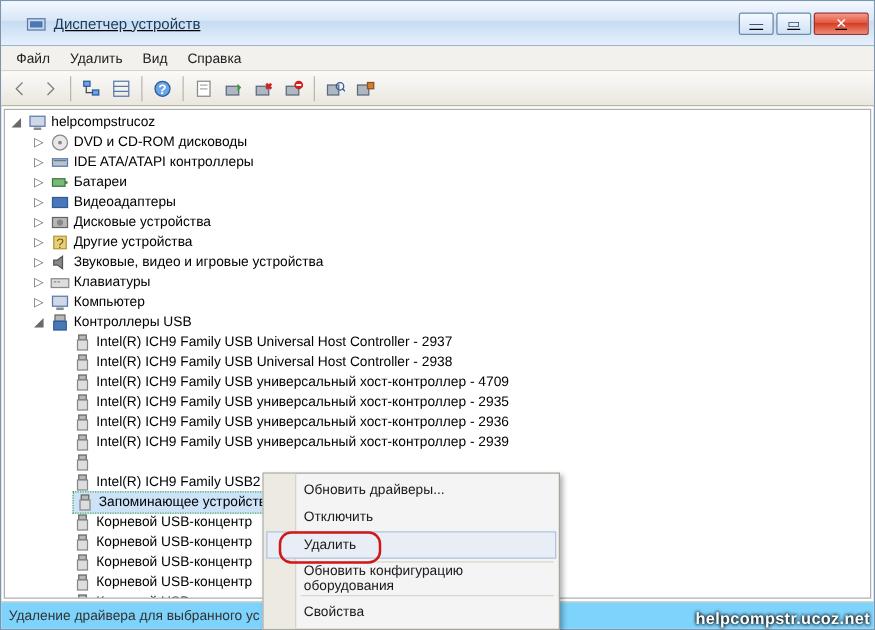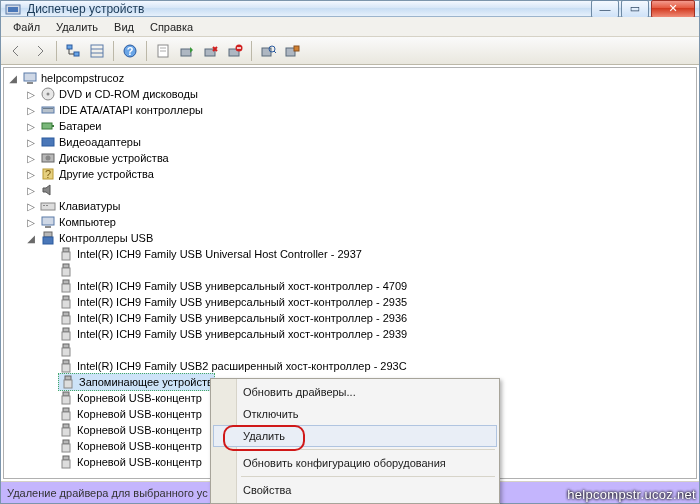--- a/index.html
+++ b/index.html
@@ -1,20 +1,20 @@
 <!DOCTYPE html>
 <html><head>
 <meta charset="utf-8">
 <style>
 * { box-sizing: border-box; margin: 0; padding: 0; font-family: "Segoe UI", Tahoma, sans-serif; font-size: 11px; }
 body { width: 700px; height: 504px; overflow: hidden; background: #ece9d8; position: relative; }
 
 .window { width: 700px; height: 504px; border: 1px solid #7c95ac; background: #fff; display: flex; flex-direction: column; }
 
-.titlebar { height: 16px; background: linear-gradient(#f3f8ff,#d7e6f7 45%,#c6dcf3 46%,#e6f0fb); display: flex; align-items: center; padding-left: 4px; border-bottom: 1px solid #9cb4cc; }
+.titlebar { height: 36px; background: linear-gradient(#f3f8ff,#d7e6f7 45%,#c6dcf3 46%,#e6f0fb); display: flex; align-items: center; padding-left: 20px; border-bottom: 1px solid #9cb4cc; text-decoration: underline; }
 .titlebar-icon { width: 16px; height: 16px; margin-right: 6px; }
 .title-text { flex: 1; color: #1b3a57; font-size: 12px; }
 .win-btns { display: flex; height: 18px; margin-right: 4px; gap: 2px; }
 .win-btn { width: 28px; height: 18px; border: 1px solid #6e8aa5; border-radius: 2px; display: flex; align-items: center; justify-content: center; font-size: 11px; background: linear-gradient(#f4f9ff,#cfe2f7); color: #314a67; }
 .win-btn.close { width: 44px; background: linear-gradient(#f39a8d,#e4583e 45%,#d23a20 46%,#ef8b77); color: #fff; border-color: #a03124; }
 
 .menubar { height: 20px; background: #f2f1ed; display: flex; align-items: center; padding: 0 4px; border-bottom: 1px solid #d6d2c6; }
 .menubar span { padding: 2px 8px; color: #222; }
 
 .toolbar { height: 28px; background: linear-gradient(#fafafa,#e9e7de); border-bottom: 1px solid #bcb8a8; display: flex; align-items: center; padding: 0 4px; gap: 2px; }
@@ -23,30 +23,30 @@
 .tb-btn svg { width: 16px; height: 16px; }
 
 .tree-area { flex: 1; overflow: hidden; background: #fff; border: 1px solid #b0b0b0; margin: 2px; padding: 2px 0; position: relative; }
 .tree-row { display: flex; align-items: center; height: 16px; white-space: nowrap; }
 .tw { width: 18px; display: inline-flex; align-items: center; justify-content: center; color: #6a6a6a; font-size: 10px; }
 .ic { width: 16px; height: 16px; display: inline-flex; align-items: center; justify-content: center; margin-right: 3px; }
 .lbl { color: #000; }
 .tree-row.sel .lbl-wrap { background: #cde3f8; border: 1px dotted #4a6; padding: 0 1px; }
 .lbl-wrap { display: inline-flex; align-items: center; }
 
-.context-menu { position: absolute; left: 210px; top: 378px; width: 290px; background: #f4f4f4; border: 1px solid #a7a49a; box-shadow: 2px 2px 4px rgba(0,0,0,0.3); padding: 2px; }
+.context-menu { position: absolute; left: 210px; top: 378px; width: 238px; background: #f4f4f4; border: 1px solid #a7a49a; box-shadow: 2px 2px 4px rgba(0,0,0,0.3); padding: 2px; }
 .cm-item { height: 22px; display: flex; align-items: center; padding-left: 30px; color: #1a1a1a; position: relative; }
 .cm-item.hover { background: #e9eef6; border: 1px solid #b0c4e0; padding-left: 29px; height: 22px; }
 .cm-sep { height: 1px; background: #d7d4c9; margin: 2px 2px 2px 28px; }
 .cm-gutter { position: absolute; left: 0; top: 0; width: 26px; height: 100%; background: #eceae1; border-right: 1px solid #d7d4c9; }
 .cm-highlight { position: absolute; border: 2px solid #d01818; border-radius: 10px; pointer-events: none; }
 
-.statusbar { height: 22px; background: #c4b5fd; border-top: 1px solid #d6d2c6; display: flex; align-items: center; padding: 0 6px; color: #333; }
-
-.watermark { position: absolute; right: 4px; bottom: 2px; font-size: 13px; color: #fff; text-shadow: 0 0 3px #000,0 0 3px #000; font-weight: normal; letter-spacing: .3px; }
+.statusbar { height: 22px; background: #7dd3fc; border-top: 1px solid #d6d2c6; display: flex; align-items: center; padding: 0 6px; color: #333; }
+
+.watermark { position: absolute; right: 4px; bottom: 2px; font-size: 13px; color: #fff; text-shadow: 0 0 3px #000,0 0 3px #000; font-weight: bold; letter-spacing: .3px; }
 
 .dim-arrow { fill: none; stroke: #7a7a7a; stroke-width: 1; }
 </style>
 </head>
 <body>
 
 <div class="window">
 
   <div class="titlebar">
     <span class="titlebar-icon">
@@ -232,20 +232,21 @@
           </span>
   </div>
         <div class="tree-row " style="padding-left:18px">
     <span class="tw">▷</span>
     <span class="lbl-wrap">
             <span class="ic">
               <svg viewBox="0 0 16 16">
                 <path d="M3 6 H6 L10 3 V13 L6 10 H3 Z" fill="#888" stroke="#555"></path>
               </svg>
             </span>
+    <span class="lbl">Звуковые, видео и игровые устройства</span>
           </span>
   </div>
         <div class="tree-row " style="padding-left:18px">
     <span class="tw">▷</span>
     <span class="lbl-wrap">
             <span class="ic">
               <svg viewBox="0 0 16 16">
                 <rect x="1" y="5" width="14" height="7" fill="#ddd" stroke="#888"></rect>
                 <rect x="3" y="7" width="2" height="1" fill="#888"></rect>
                 <rect x="6" y="7" width="2" height="1" fill="#888"></rect>
@@ -292,20 +293,21 @@
   </div>
         <div class="tree-row " style="padding-left:36px">
     <span class="tw"></span>
     <span class="lbl-wrap">
             <span class="ic">
               <svg viewBox="0 0 16 16">
                 <rect x="5" y="2" width="6" height="4" fill="#b8b8b8" stroke="#666"></rect>
                 <rect x="4" y="6" width="8" height="8" fill="#ddd" stroke="#888"></rect>
               </svg>
             </span>
+    <span class="lbl">Intel(R) ICH9 Family USB Universal Host Controller - 2938</span>
           </span>
   </div>
         <div class="tree-row " style="padding-left:36px">
     <span class="tw"></span>
     <span class="lbl-wrap">
             <span class="ic">
               <svg viewBox="0 0 16 16">
                 <rect x="5" y="2" width="6" height="4" fill="#b8b8b8" stroke="#666"></rect>
                 <rect x="4" y="6" width="8" height="8" fill="#ddd" stroke="#888"></rect>
               </svg>

